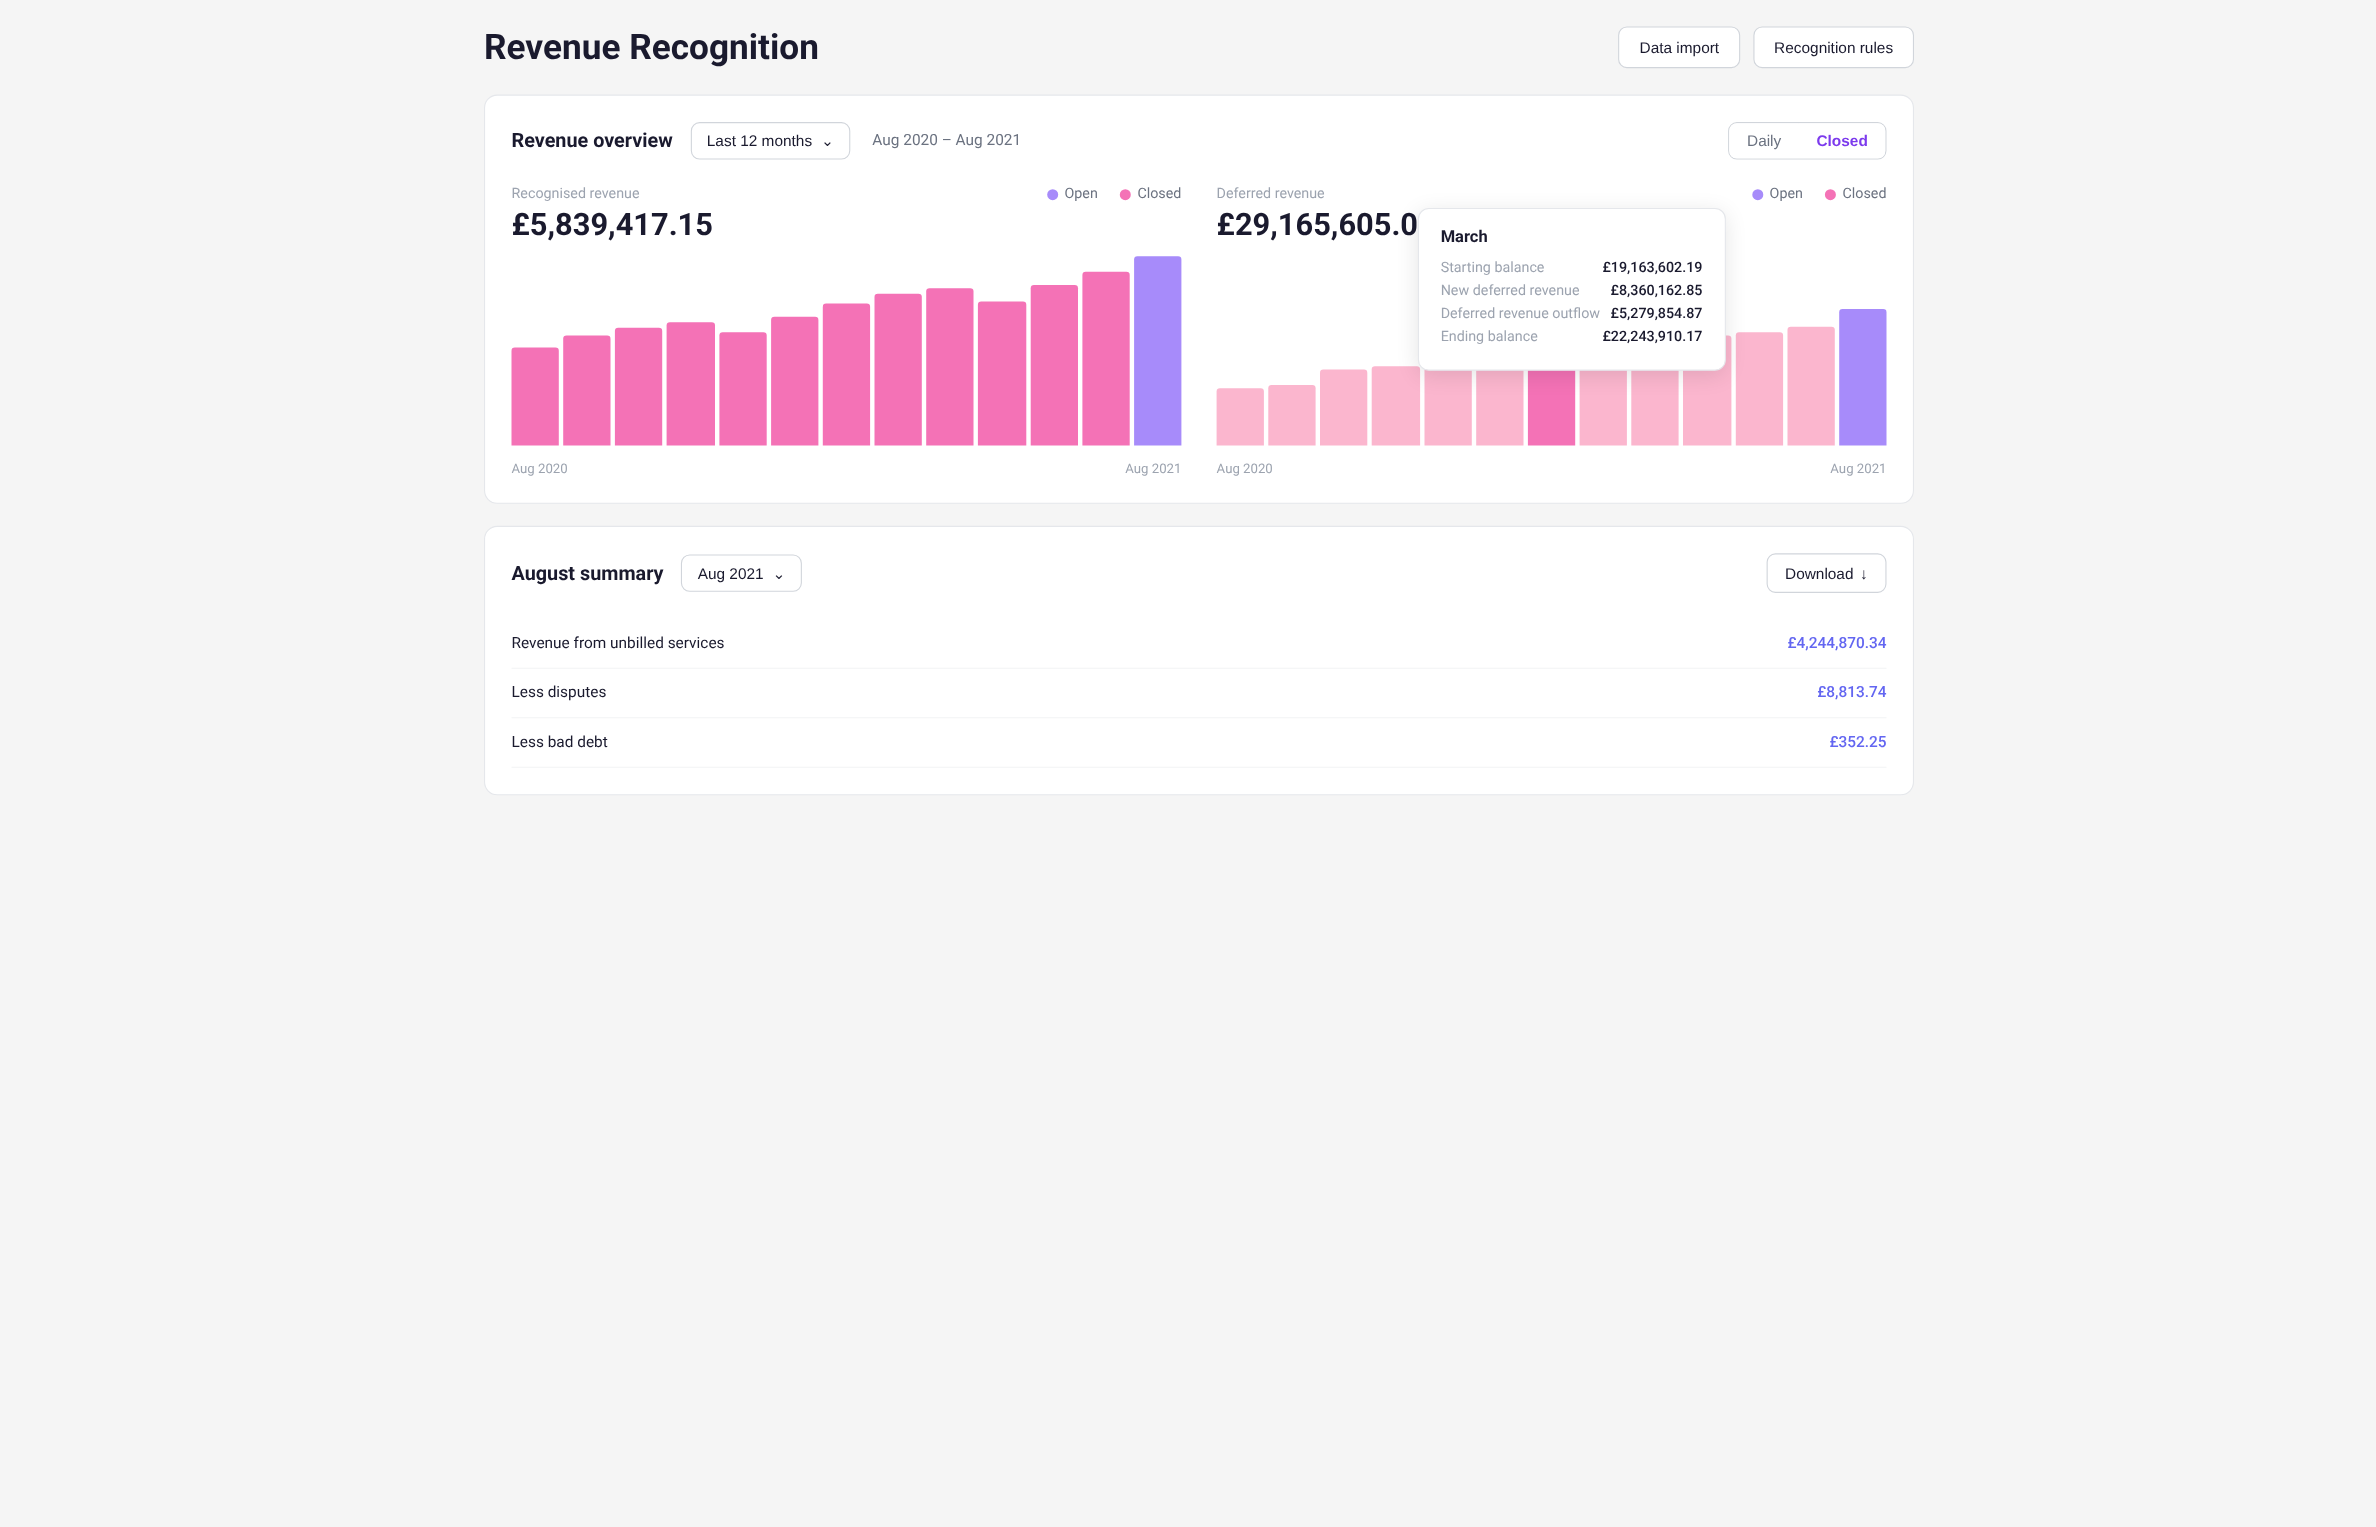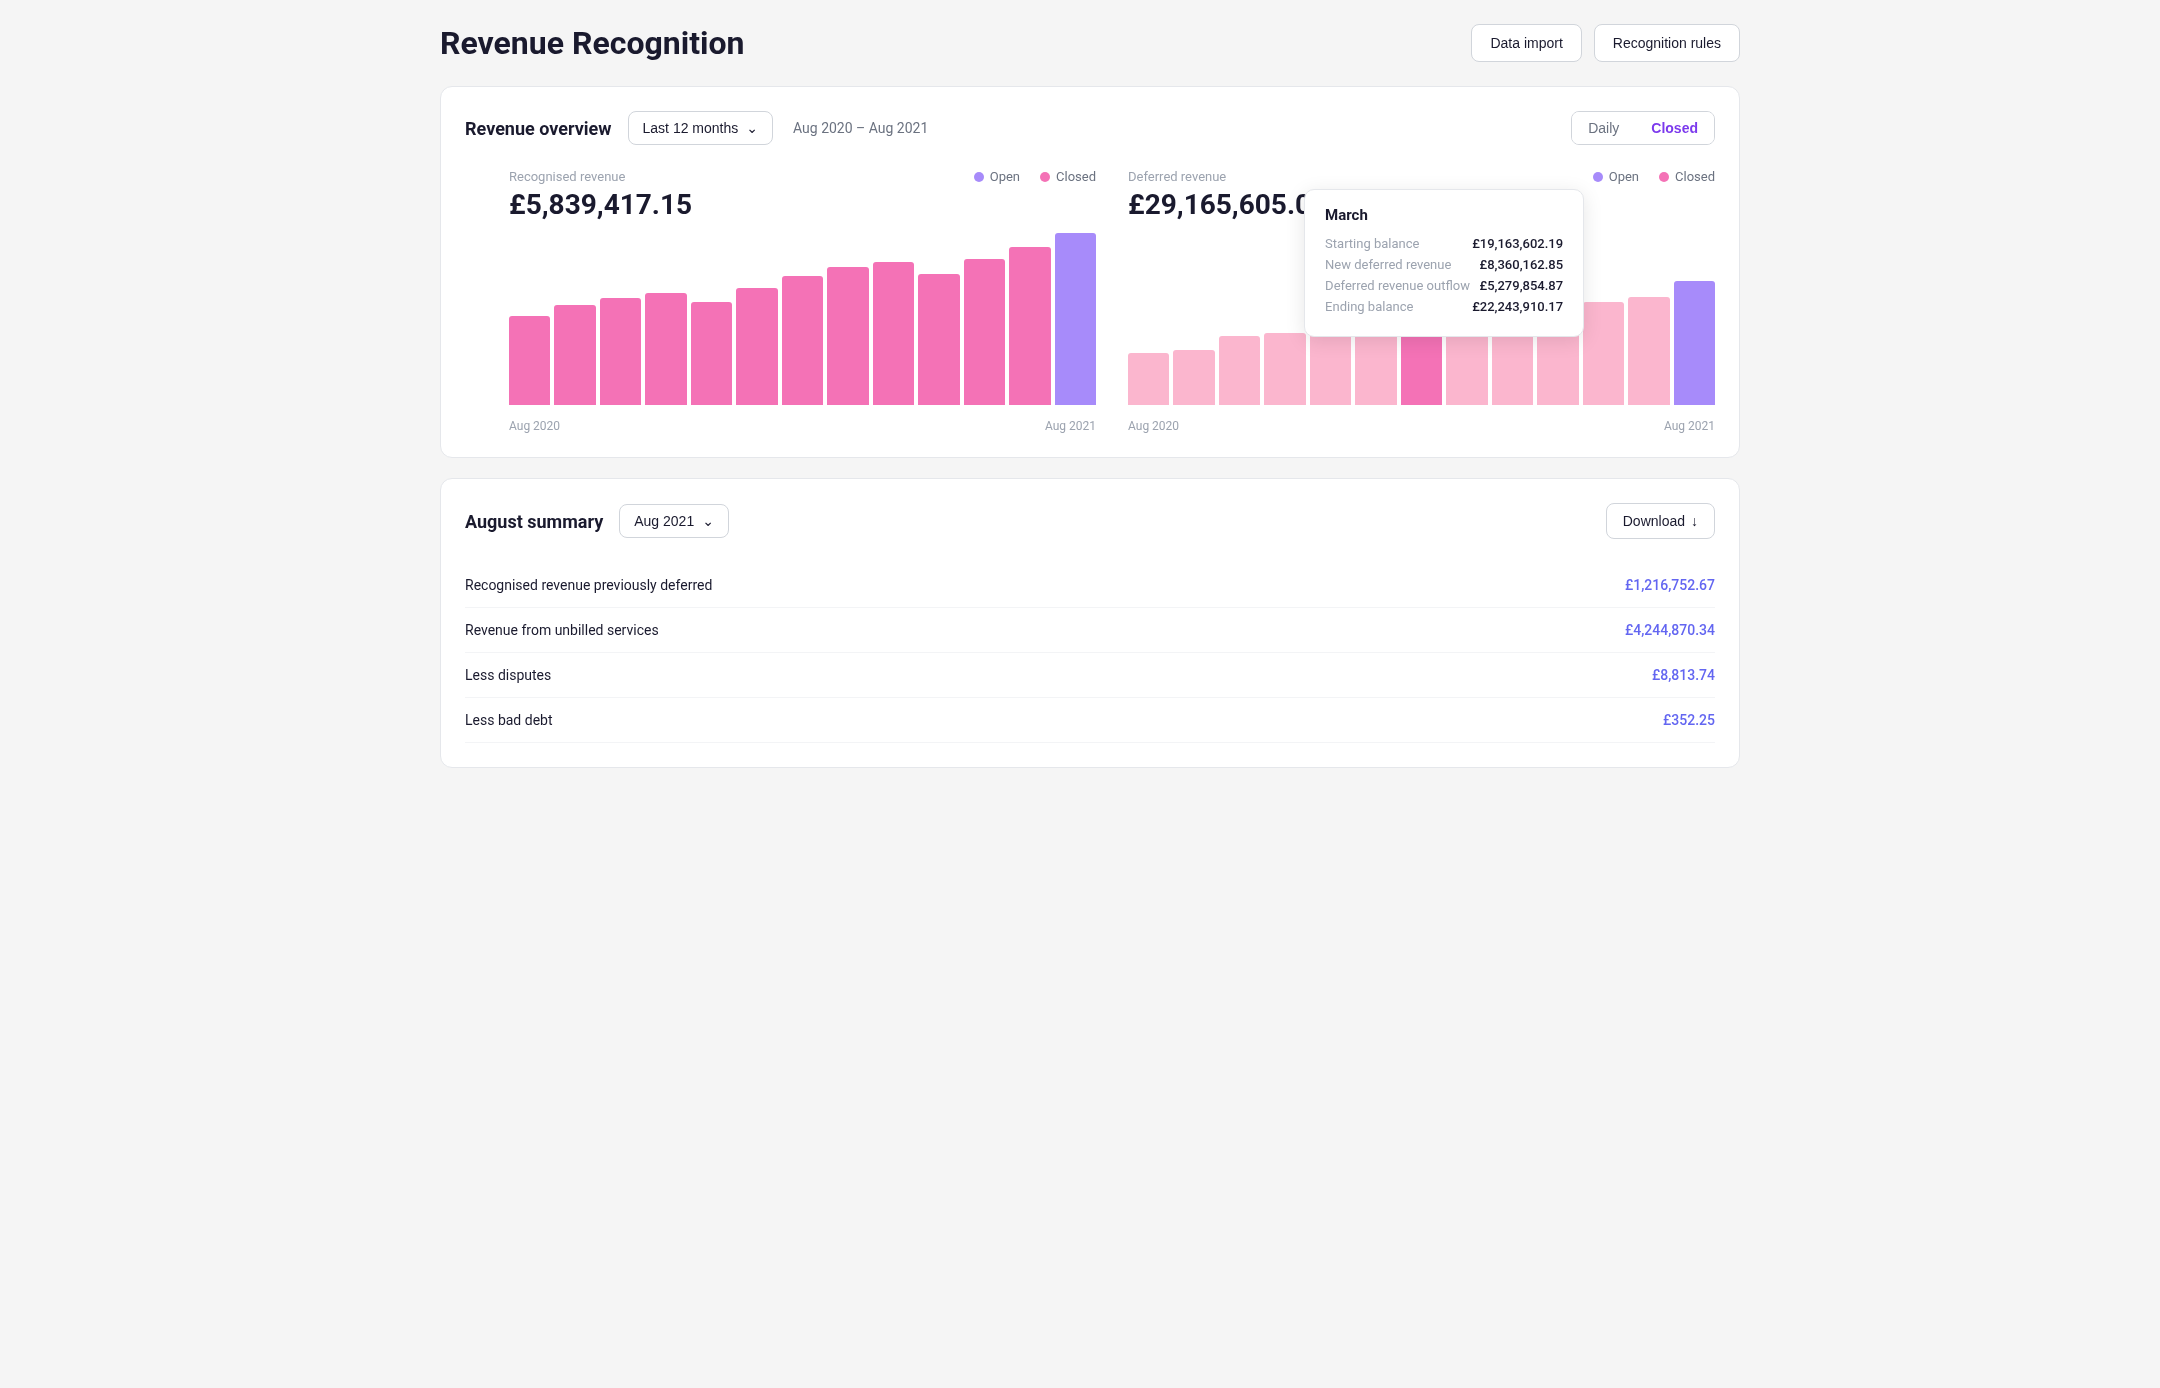--- a/index.html
+++ b/index.html
@@ -111,21 +111,20 @@
     .toggle-btn.active {
       color: #7c3aed;
       font-weight: 700;
     }
 
     
     .charts-row {
       display: grid;
       grid-template-columns: 1fr 1fr;
       gap: 32px;
-      margin-left: 44px;
     }
 
     .chart-section {}
 
     .chart-label {
       font-size: 13px;
       color: #9ca3af;
       margin-bottom: 4px;
     }
 
@@ -427,24 +426,20 @@
         <span>⌄</span>
       </button>
       <button class="download-btn">
         <span>Download</span>
         <span>↓</span>
       </button>
     </div>
 
     <div class="summary-table" id="summary-table">
 
-    <div class="summary-row">
-          <span class="summary-row-label">Recognised revenue previously deferred</span>
-          <span class="summary-row-value">£1,216,752.67</span>
-        </div>
         <div class="summary-row">
           <span class="summary-row-label">Revenue from unbilled services</span>
           <span class="summary-row-value">£4,244,870.34</span>
         </div>
         <div class="summary-row">
           <span class="summary-row-label">Less disputes</span>
           <span class="summary-row-value">£8,813.74</span>
         </div>
         <div class="summary-row">
           <span class="summary-row-label">Less bad debt</span>

